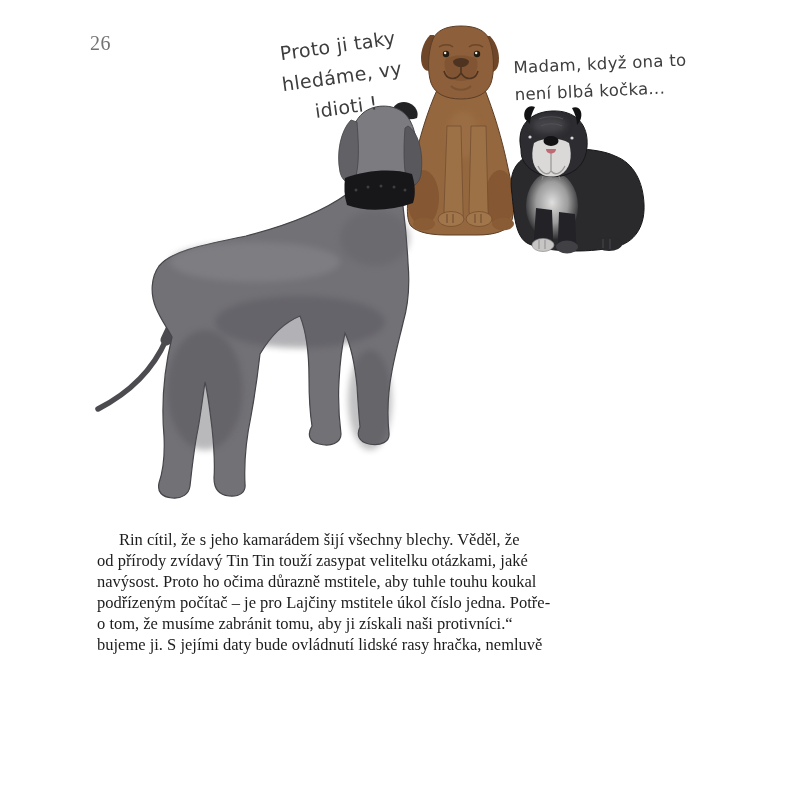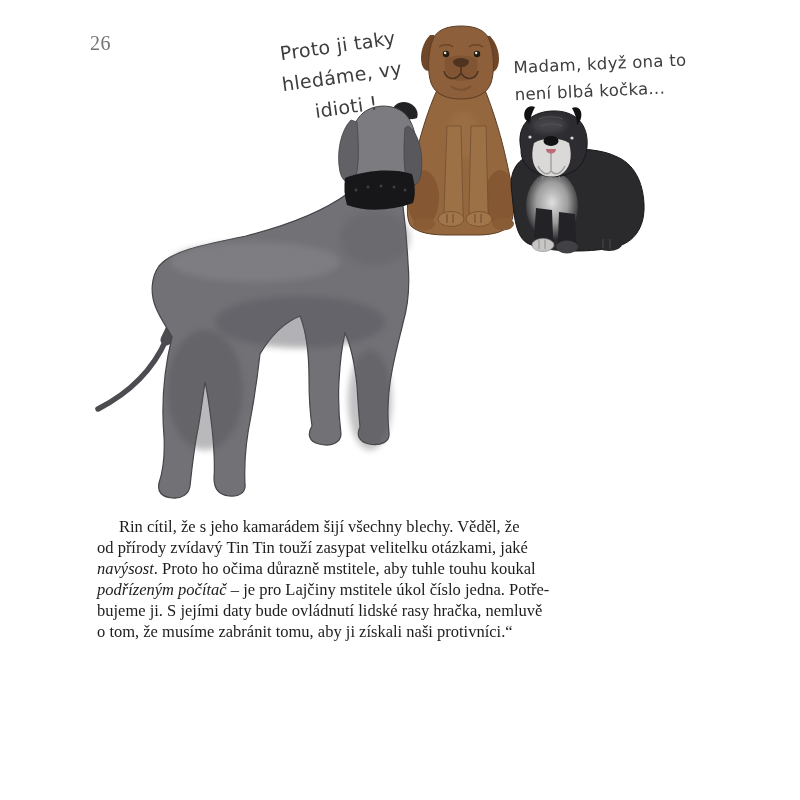--- a/index.html
+++ b/index.html
@@ -19,26 +19,26 @@
   .speech-left{
     left:270px;top:30px;width:144px;text-align:center;
     font-size:19px;line-height:31px;transform:rotate(-8deg);
   }
   .speech-right{
     left:514px;top:50px;width:190px;text-align:left;
     font-size:16.5px;line-height:27px;transform:rotate(-2.5deg);
   }
   .speech div{white-space:nowrap;}
   .body-text{
-    position:absolute;left:97px;top:516px;width:640px;
+    position:absolute;left:97px;top:529px;width:640px;
     font-size:16.5px;line-height:21px;color:#1c1c1c;
   }
   .tline{white-space:nowrap;}
   .tline.indent{text-indent:22px;}
-  .it{font-style:italic;}
+  .it{}
 </style>
 </head>
 <body>
 
 <div class="page-number">26</div>
 
 <svg class="illustration" width="800" height="520" viewBox="0 0 800 520" aria-hidden="true">
   <defs>
     <radialGradient id="chestG" cx="0.5" cy="0.45" r="0.55">
       <stop offset="0" stop-color="#eae9e8" stop-opacity="0.95"></stop>
@@ -133,15 +133,15 @@
 <div class="speech speech-right">
   <div>Madam, když ona to</div>
   <div>není blbá kočka...</div>
 </div>
 
 <div class="body-text">
     <div class="tline indent"><span>Rin cítil, že s jeho kamarádem šijí všechny blechy. Věděl, že</span></div>
     <div class="tline"><span>od přírody zvídavý Tin Tin touží zasypat velitelku otázkami, jaké</span></div>
     <div class="tline"><span class="it">navýsost</span><span>. Proto ho očima důrazně mstitele, aby tuhle touhu koukal</span></div>
     <div class="tline"><span class="it">podřízeným počítač</span><span> – je pro Lajčiny mstitele úkol číslo jedna. Potře-</span></div>
+    <div class="tline"><span>o tom, že musíme zabránit tomu, aby ji získali naši protivníci.“</span></div>
     <div class="tline"><span>bujeme ji. S jejími daty bude ovládnutí lidské rasy hračka, nemluvě</span></div>
-    <div class="tline"><span>o tom, že musíme zabránit tomu, aby ji získali naši protivníci.“</span></div>
   </div>
 
 </body></html>

